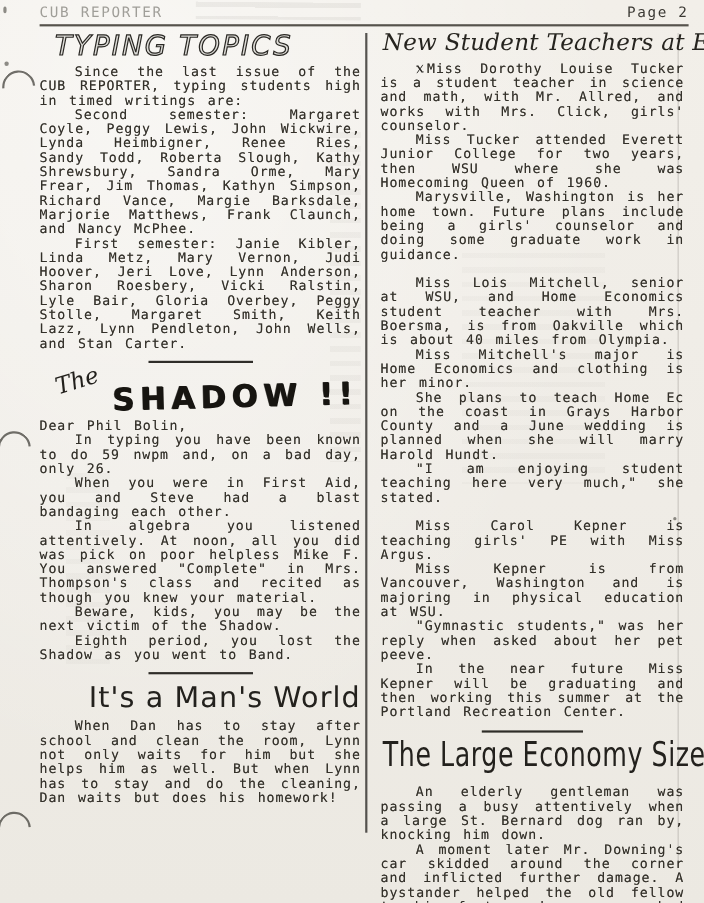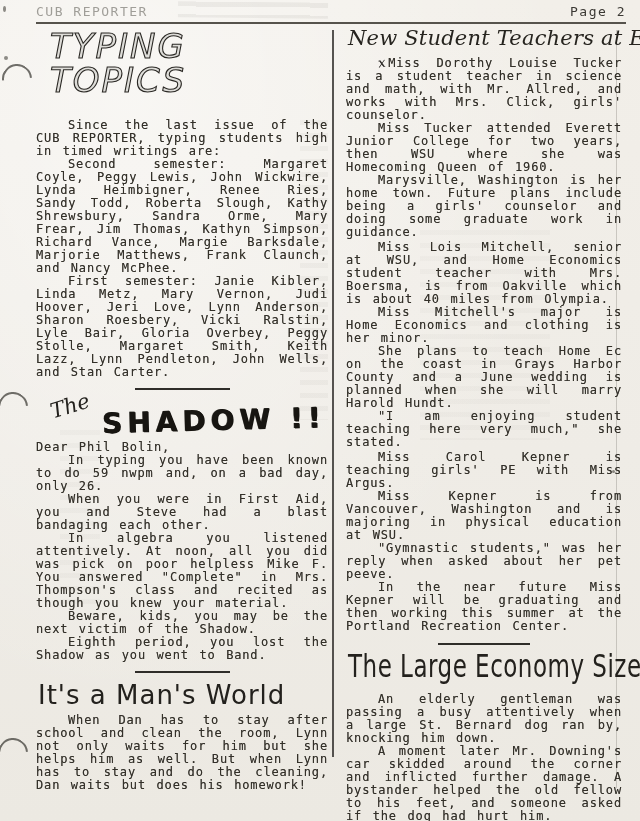--- a/index.html
+++ b/index.html
@@ -26,46 +26,46 @@
   .col-right{left:346px;width:276px;}
   .vrule{position:absolute;left:332px;top:30px;height:727px;width:2px;background:rgba(45,43,40,.8);}
   .edgeline{position:absolute;left:616px;top:30px;height:758px;width:1px;background:rgba(100,97,90,.28);}
   
   .body{
     margin:0;font-size:12px;line-height:13px;letter-spacing:.85px;word-spacing:2.5px;
     text-align:justify;color:#333029;
     text-shadow:0 0 .5px rgba(40,38,34,.55);
   }
   .ind{text-indent:32px;}
-  .gap{margin-top:2px;}
+  .gap{margin-top:13px;}
   
   .h-outline{
-    margin:2px 0 22px 14px;font-family:"DejaVu Sans",sans-serif;font-style:italic;
-    font-size:34px;font-weight:400;letter-spacing:2px;color:#2a2824;line-height:1;
+    margin:2px 0 5px 14px;font-family:"DejaVu Sans",sans-serif;font-style:italic;
+    font-size:25px;font-weight:400;letter-spacing:2px;color:#2a2824;line-height:1;
   }
   @supports (-webkit-text-stroke: 1px black){
     .h-outline{color:rgba(42,40,36,.12);-webkit-text-stroke:1.1px #2a2824;}
   }
   .h-script{
     margin:0 0 6px 2px;font-family:"DejaVu Serif",serif;font-style:italic;
     font-size:21px;font-weight:500;letter-spacing:.2px;color:#26241f;white-space:nowrap;line-height:1.1;
   }
   .shadow-head{position:relative;height:40px;margin:4px 0 3px 0;}
   .shadow-the{
     position:absolute;left:14px;top:-4px;transform:rotate(-17deg);
     font-family:"DejaVu Serif",serif;font-style:italic;font-size:21px;color:#22201c;
   }
   .shadow-word{
     position:absolute;left:66px;top:6px;transform:rotate(-1.5deg);
     font-family:"DejaVu Sans",sans-serif;font-weight:bold;font-size:28px;letter-spacing:5px;
     color:#171511;text-shadow:.7px .5px 0 #171511, -.4px 0 0 rgba(23,21,17,.6);white-space:nowrap;
   }
   .h-print{
     margin:9px 0 6px 2px;font-family:"DejaVu Sans",sans-serif;font-size:26px;font-weight:400;
-    letter-spacing:1px;color:#23211d;line-height:1;white-space:nowrap;
+    letter-spacing:1px;color:#23211d;line-height:1;white-space:nowrap;text-align:right;
   }
   .h-tall{
     margin:10px 0 4px 2px;font-family:"DejaVu Sans",sans-serif;font-size:23px;font-weight:400;
     letter-spacing:.5px;color:#23211d;line-height:34px;transform:scaleY(1.35);transform-origin:center bottom;
     white-space:nowrap;
   }
   
   .rule{height:2px;background:#2f2d29;margin:9px auto 8px auto;width:95px;}
   .rule-right{width:92px;margin:10px auto 6px auto;}
   

